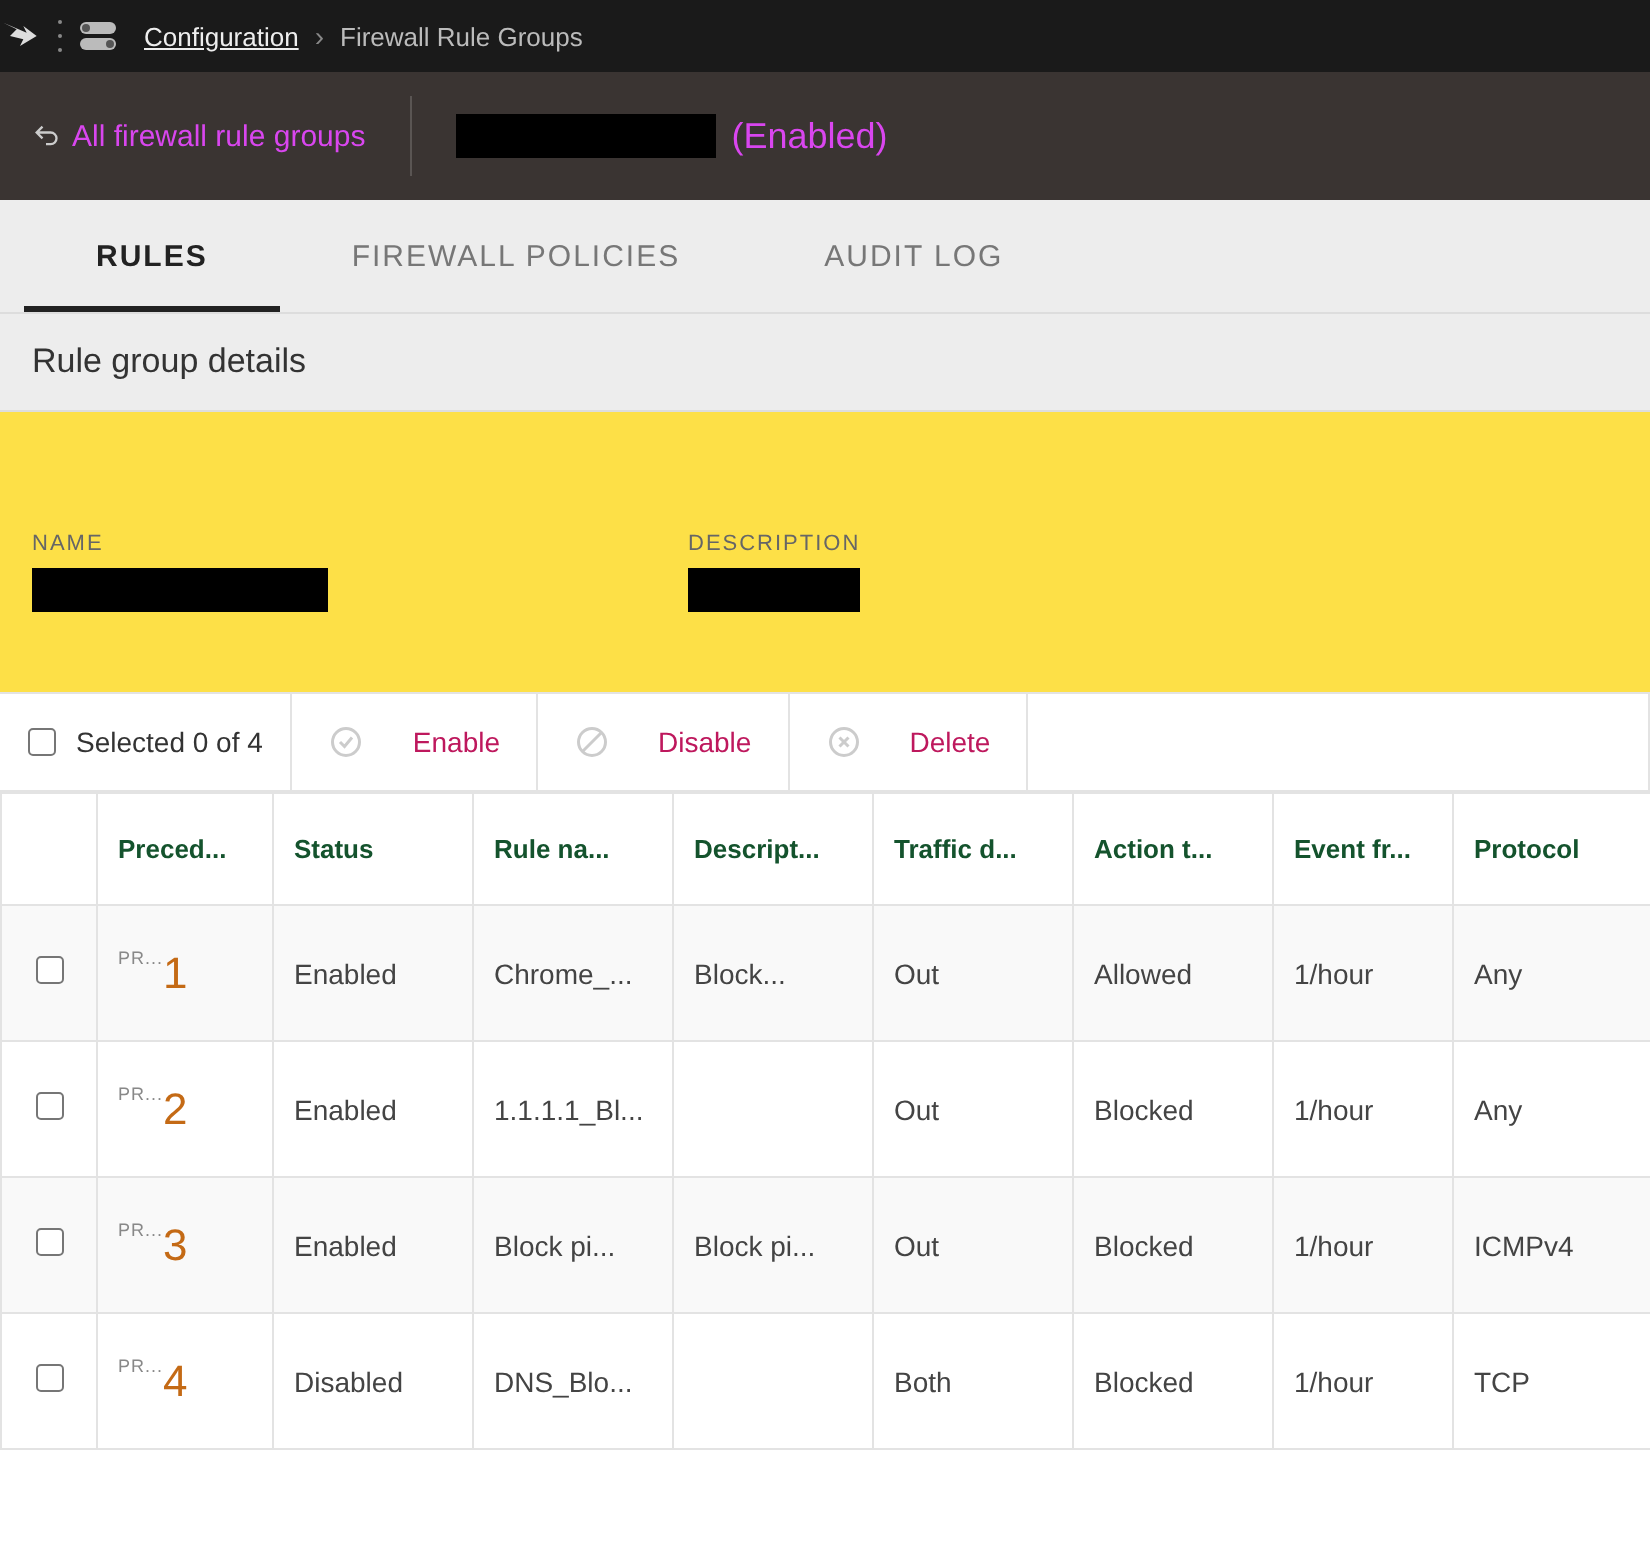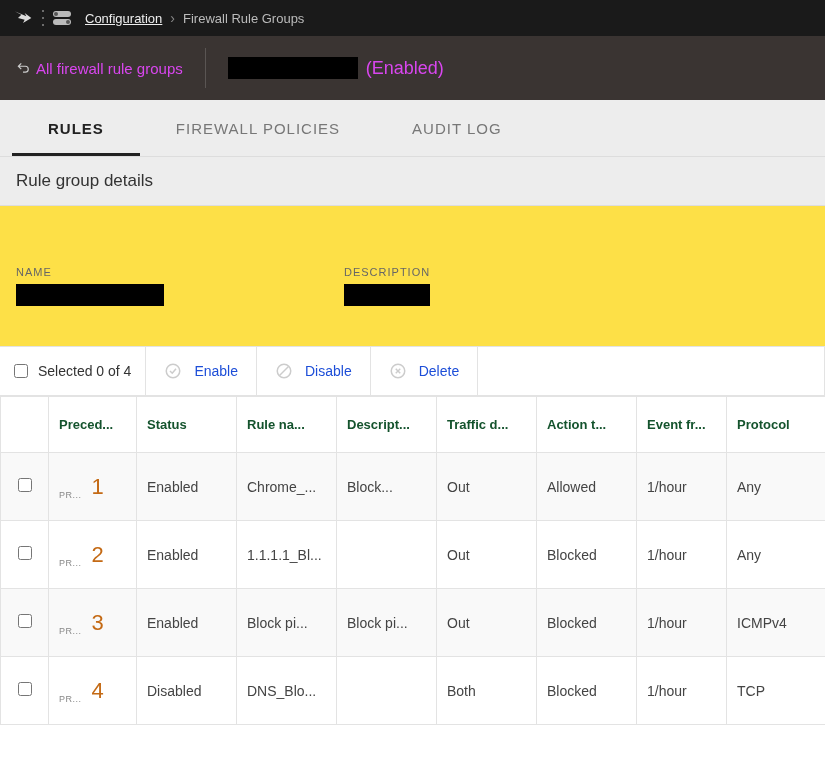--- a/index.html
+++ b/index.html
@@ -1,19 +1,19 @@
 <!DOCTYPE html>
 <html><head>
   <meta charset="utf-8">
   <style>
     * { box-sizing: border-box; margin: 0; padding: 0; }
     body { font-family: -apple-system, BlinkMacSystemFont, "Segoe UI", Arial, sans-serif; font-size: 14px; color: #333; background: #fff; width: 825px; }
     
     
-    .topbar { background: #1a1a1a; color: #ccc; height: 36px; display: flex; align-items: center; padding: 0 13px; }
+    .topbar { background: #1a1a1a; color: #ccc; height: 36px; display: flex; align-items: center; padding: 0 0; }
     .topbar .logo { width: 20px; height: 20px; margin-right: 6px; }
     .topbar .dots { width: 8px; height: 16px; margin-right: 6px; display: flex; flex-direction: column; justify-content: space-between; align-items: center; }
     .topbar .dots span { width: 2px; height: 2px; background: #888; border-radius: 50%; }
     .topbar .toggle-group { display: flex; flex-direction: column; gap: 2px; margin-right: 14px; }
     .topbar .toggle-pill { width: 18px; height: 6px; background: #bbb; border-radius: 3px; position: relative; }
     .topbar .toggle-pill.off::after { content:''; position:absolute; left:1px; top:1px; width:4px; height:4px; background:#555; border-radius:50%; }
     .topbar .toggle-pill.on::after { content:''; position:absolute; right:1px; top:1px; width:4px; height:4px; background:#555; border-radius:50%; }
     .topbar .crumb { color: #eee; text-decoration: underline; font-size: 13px; cursor: pointer; }
     .topbar .crumb-sep { margin: 0 8px; color: #888; }
     .topbar .crumb-current { color: #bbb; font-size: 13px; }
@@ -40,40 +40,40 @@
     .detail-col { }
     .detail-label { font-size: 11px; letter-spacing: 1px; color: #666; margin-bottom: 6px; }
     .redact-box { background: #000; height: 22px; }
     .redact-box.name { width: 148px; }
     .redact-box.desc { width: 86px; }
     
     
     .action-bar { display: flex; align-items: center; border: 1px solid #e3e3e3; border-left: none; height: 50px; }
     .sel-cell { display: flex; align-items: center; padding: 15px 14px; border-right: 1px solid #e3e3e3; height: 100%; gap: 10px; }
     .sel-cell input { width: 14px; height: 14px; }
-    .action-btn { display: flex; align-items: center; gap: 12px; padding: 0 18px; height: 100%; border-right: 1px solid #e3e3e3; color: #1d4ed8; cursor: pointer; }
+    .action-btn { display: flex; align-items: center; gap: 24px; padding: 0 18px; height: 100%; border-right: 1px solid #e3e3e3; color: #be185d; cursor: pointer; }
     .action-btn svg { width: 18px; height: 18px; }
     
     
     table { width: 100%; border-collapse: collapse; table-layout: fixed; }
     th, td { border: 1px solid #e3e3e3; padding: 0 10px; text-align: left; overflow: hidden; text-overflow: ellipsis; white-space: nowrap; }
     th { height: 56px; font-weight: 600; font-size: 13px; color: #14532d; }
     td { height: 68px; font-size: 14px; color: #444; }
     tbody tr.alt { background: #f9f9f9; }
     .col-check { width: 48px; text-align: center; }
     .col-check input { width: 14px; height: 14px; }
     .col-prec { width: 88px; }
     .col-status { width: 100px; }
     .col-name { width: 100px; }
     .col-desc { width: 100px; }
     .col-traffic { width: 100px; }
     .col-action { width: 100px; }
     .col-event { width: 90px; }
     .col-proto { width: 100px; }
-    .prec-cell { display: flex; align-items: flex-end; gap: 10px; }
+    .prec-cell { display: flex; align-items: flex-start; }
     .prec-tag { font-size: 9px; color: #888; letter-spacing: 0.5px; }
     .prec-num { font-size: 22px; color: #c46a15; font-weight: 400; }
   </style>
 </head>
 <body>
 
 <div class="topbar">
   <svg class="logo" viewBox="0 0 24 24">
       <path fill="#ddd" d="M2 4 L10 8 L6 12 L14 14 L12 18 L22 12 L14 6 L16 10 Z"></path>
     </svg>

